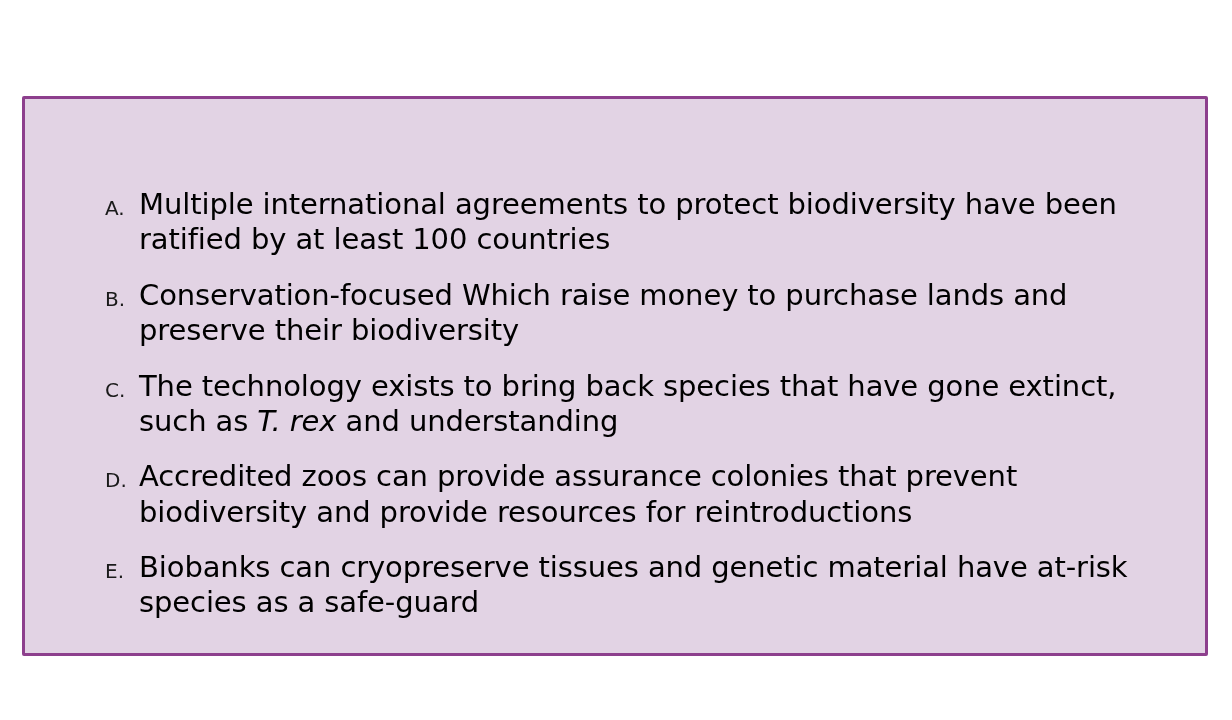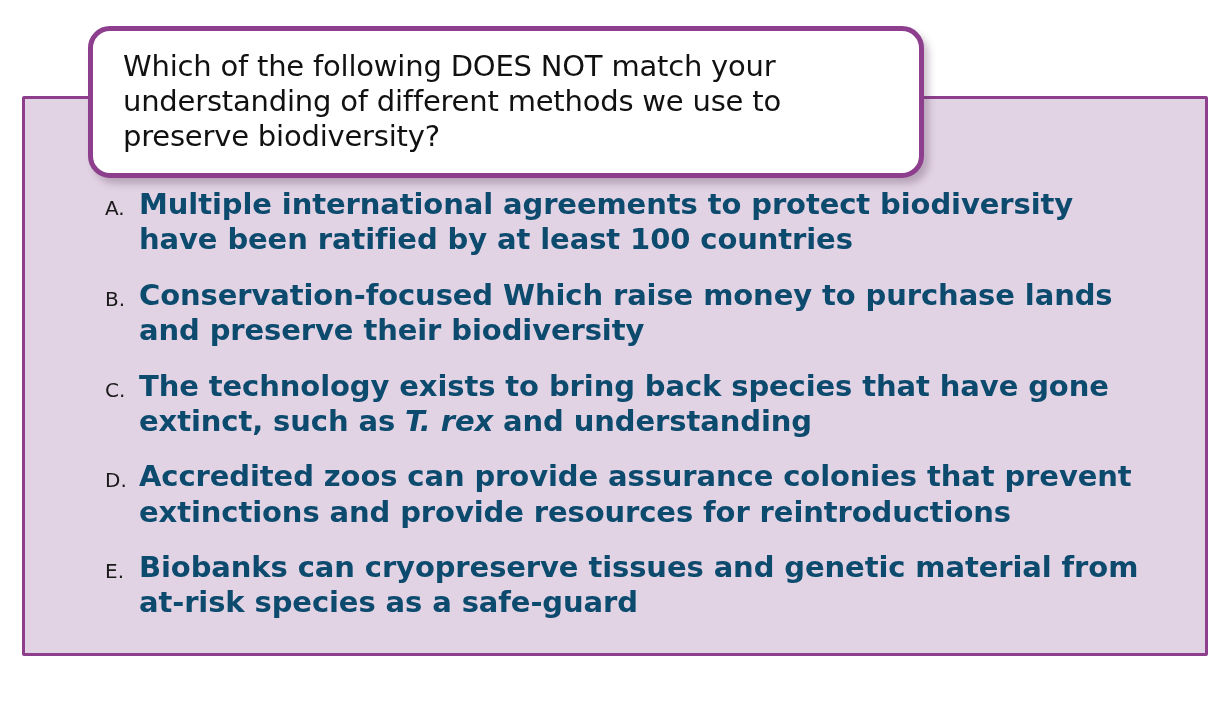--- a/index.html
+++ b/index.html
@@ -53,23 +53,22 @@
     line-height: 1.0;
     padding-top: 11px;
     color: #1a1a1a;
     font-family: "DejaVu Sans", sans-serif;
   }
 
   .option-text {
     flex: 1 1 auto;
     font-size: 29px;
     line-height: 1.22;
-    color: #0c4a6e;
+    color: #000000;
     letter-spacing: -0.1px;
-    font-weight: bold;
   }
 
   .option-text i {
     font-style: italic;
     margin-top: 47px;
   }
 
   
   .question-bubble {
     position: absolute;
@@ -110,28 +109,25 @@
         <div class="option-text"><span>Conservation-focused Which raise money to purchase lands and preserve their biodiversity</span></div>
       </div>
 
       <div class="option">
         <div class="option-letter">C.</div>
         <div class="option-text"><span>The technology exists to bring back species that have gone extinct, such as </span><i>T. rex</i><span> and understanding</span></div>
       </div>
 
       <div class="option">
         <div class="option-letter">D.</div>
-        <div class="option-text"><span>Accredited zoos can provide assurance colonies that prevent extinctions and provide resources for reintroductions</span></div>
+        <div class="option-text"><span>Accredited zoos can provide assurance colonies that prevent biodiversity and provide resources for reintroductions</span></div>
       </div>
 
       <div class="option">
         <div class="option-letter">E.</div>
-        <div class="option-text"><span>Biobanks can cryopreserve tissues and genetic material from at-risk species as a safe-guard</span></div>
+        <div class="option-text"><span>Biobanks can cryopreserve tissues and genetic material have at-risk species as a safe-guard</span></div>
       </div>
 
     </div>
   </div>
 
-  <div class="question-bubble">
-    <div class="question-text">Which of the following DOES NOT match your understanding of different methods we use to preserve biodiversity?</div>
-  </div>
 
 </div>
 
 </body></html>

